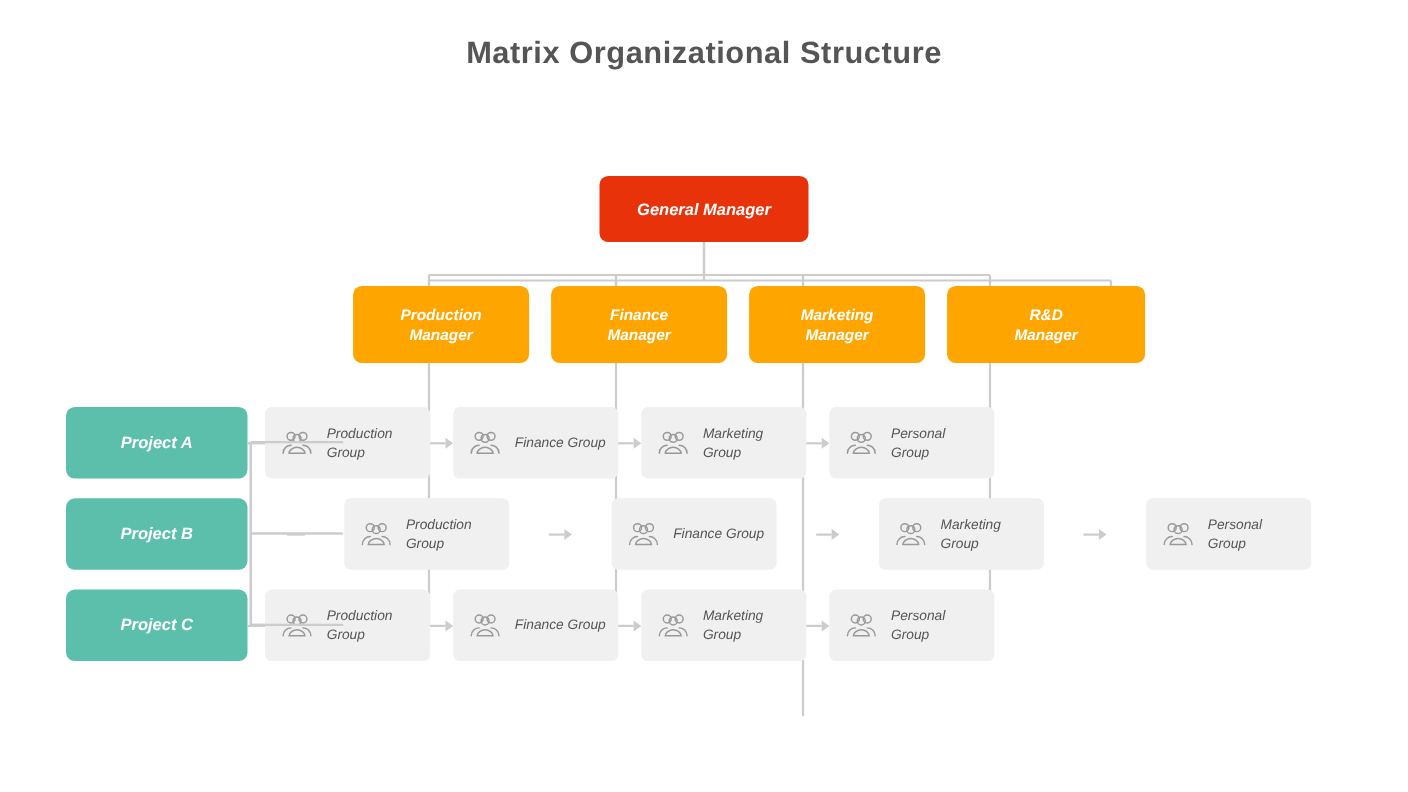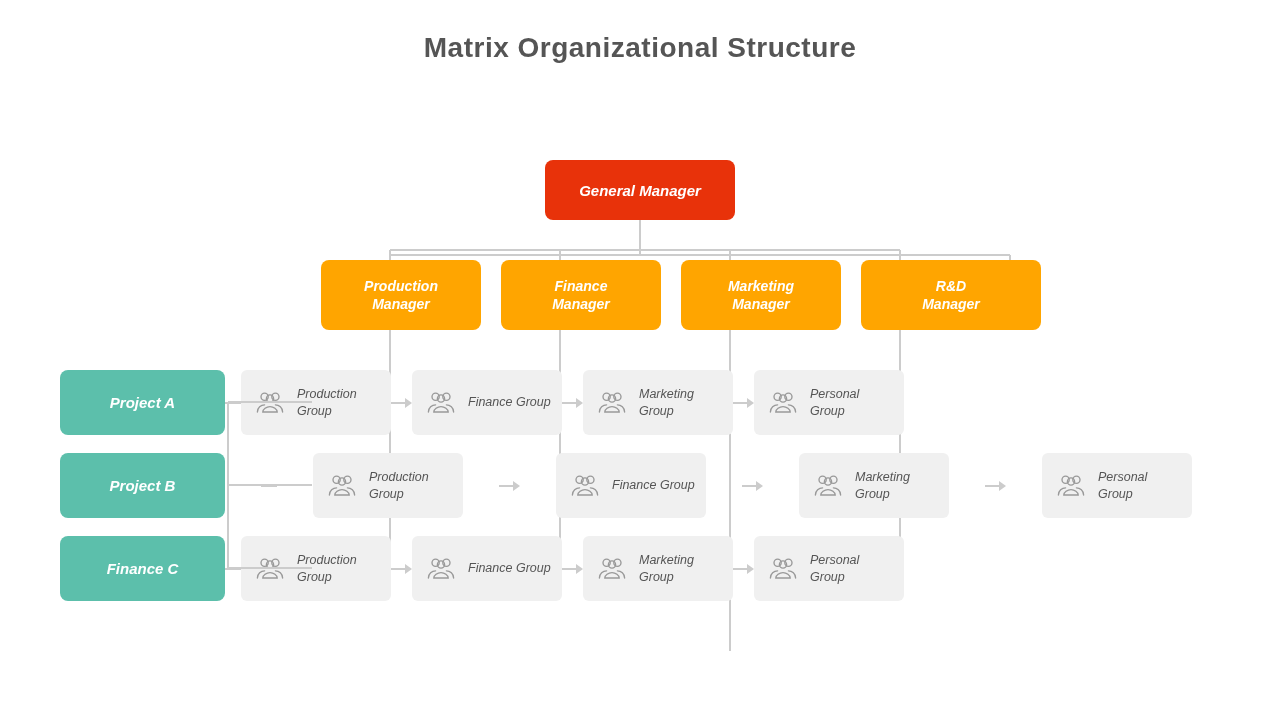--- a/index.html
+++ b/index.html
@@ -344,21 +344,21 @@
                 <path d="M20 24c-4 0-8 3-8 6h16c0-3-4-6-8-6z" stroke="#999" stroke-width="1.5"></path>
                 <circle cx="20" cy="15" r="4" stroke="#999" stroke-width="1.5"></circle>
               </svg>
           </div>
           <span class="group-label">Personal Group</span>
         </div>
       </div>
 
       <div class="project-row">
         <div class="project-box">
-          <span>Finance C</span>
+          <span>Project C</span>
         </div>
         <div style="width:16px; height:2px; background:#ccc; flex-shrink:0;"></div>
         <div class="group-card">
           <div class="group-icon">
             <svg viewBox="0 0 40 40" fill="none">
                 <circle cx="14" cy="13" r="4" stroke="#999" stroke-width="1.5"></circle>
                 <circle cx="26" cy="13" r="4" stroke="#999" stroke-width="1.5"></circle>
                 <path d="M6 30c0-5 4-8 8-8" stroke="#999" stroke-width="1.5" stroke-linecap="round"></path>
                 <path d="M34 30c0-5-4-8-8-8" stroke="#999" stroke-width="1.5" stroke-linecap="round"></path>
                 <path d="M20 24c-4 0-8 3-8 6h16c0-3-4-6-8-6z" stroke="#999" stroke-width="1.5"></path>

